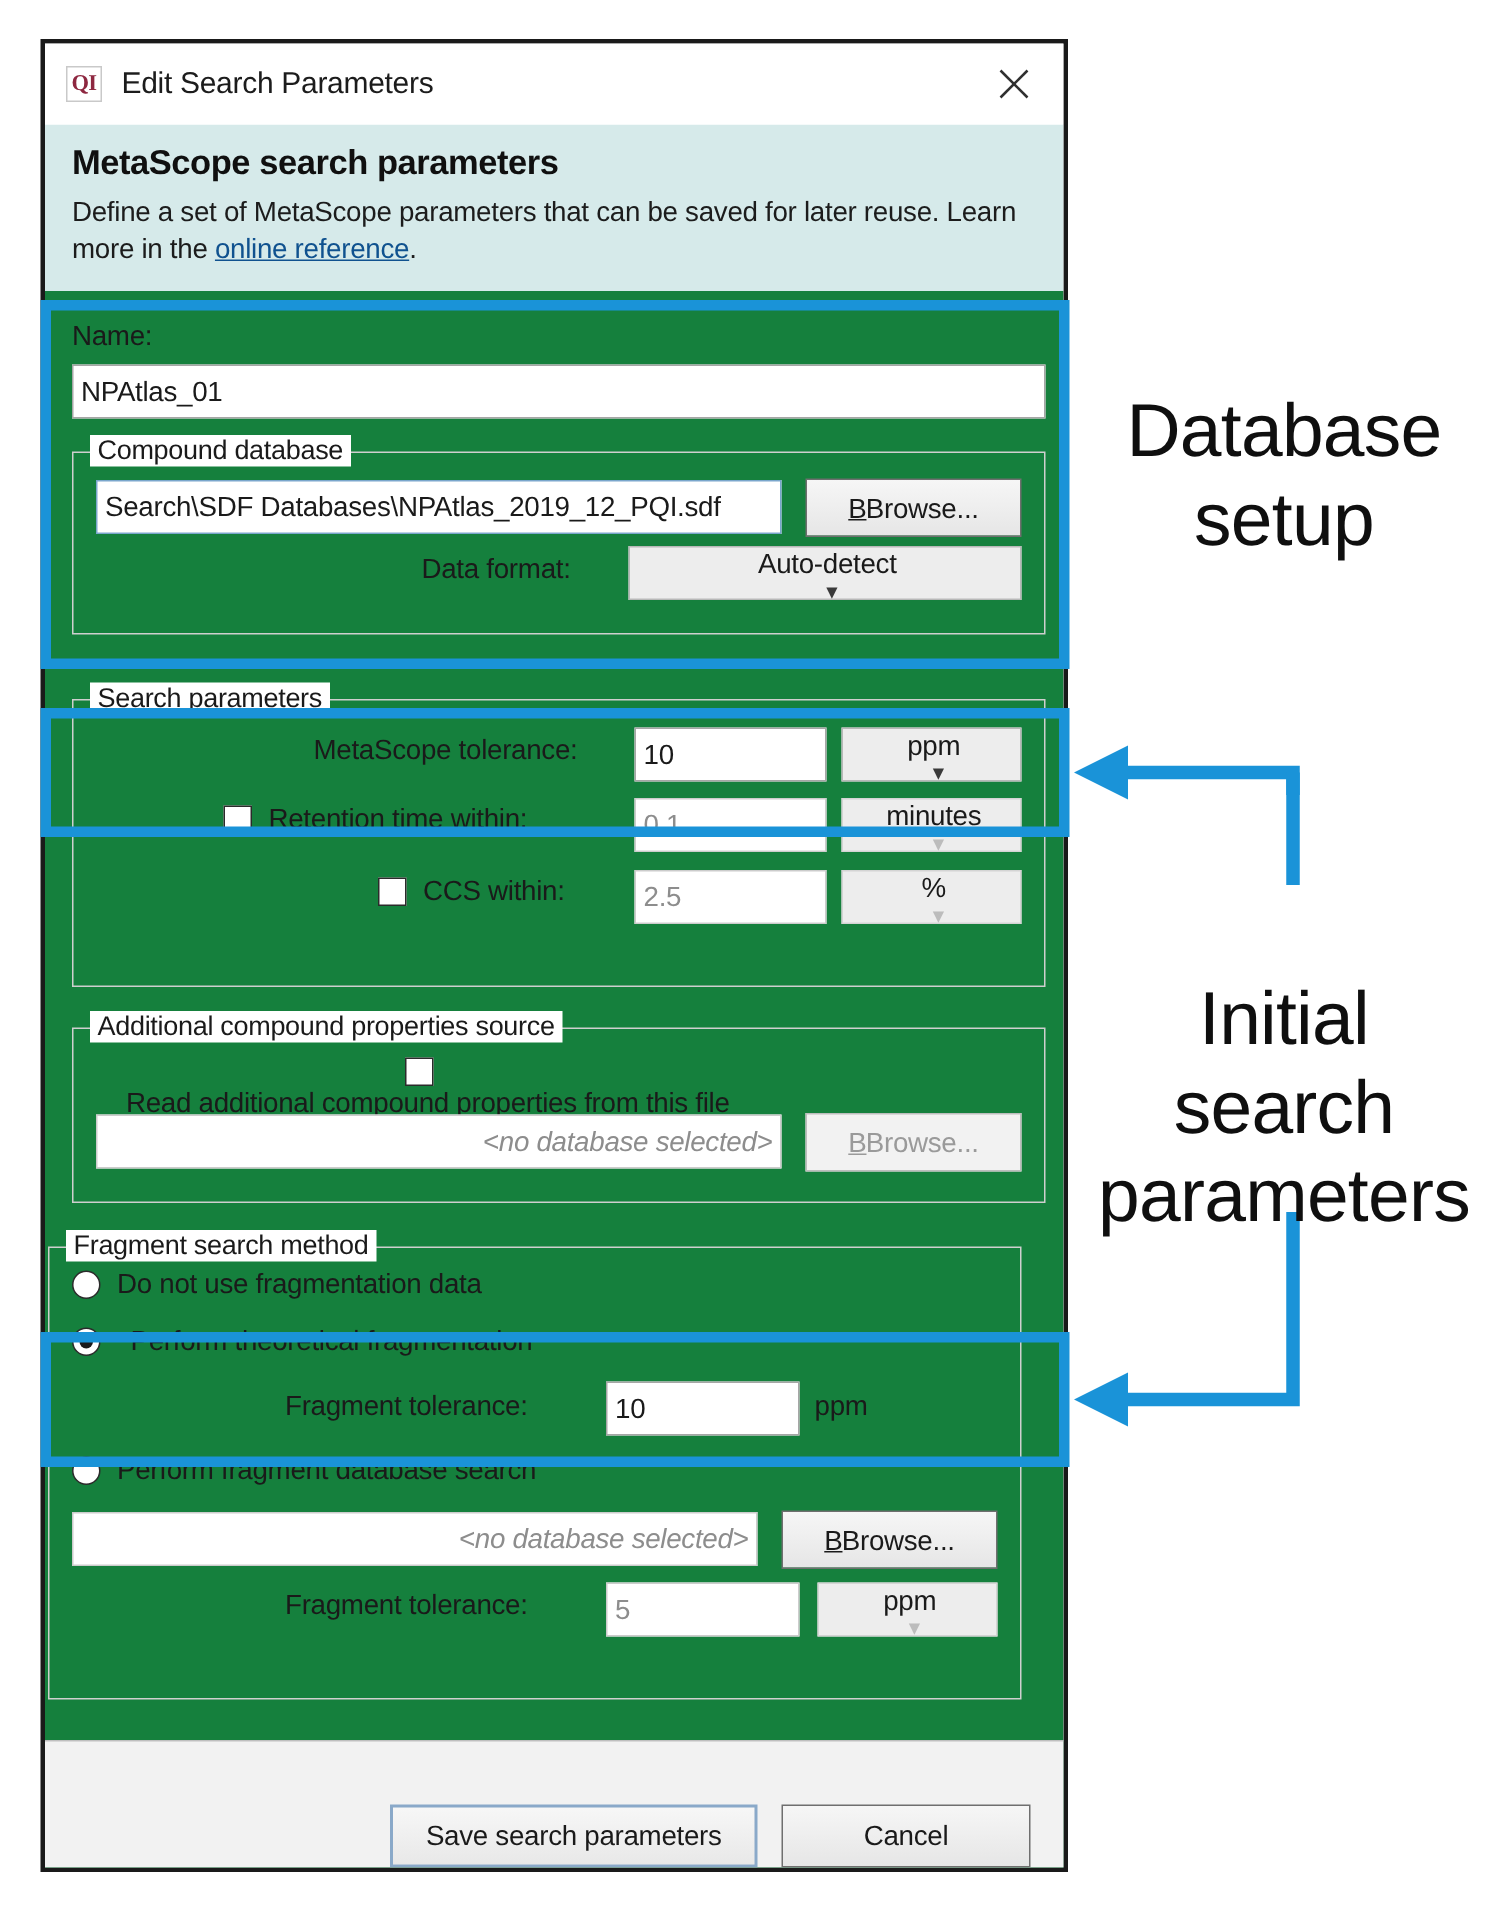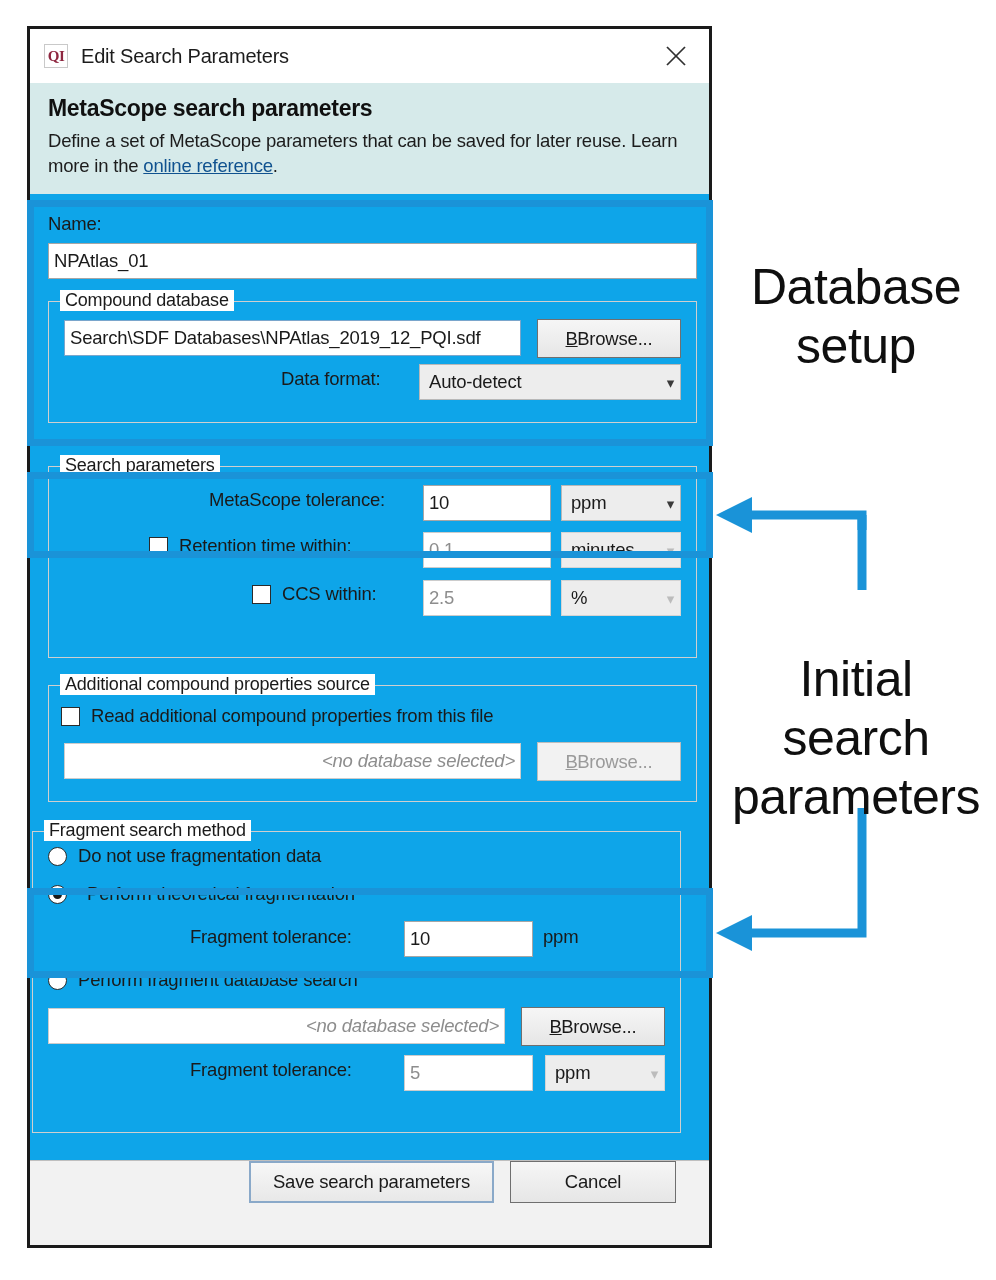--- a/index.html
+++ b/index.html
@@ -100,21 +100,21 @@
     color: #10528f;
     text-decoration: underline;
     cursor: pointer;
   }
 
   
   #dlg-body {
     padding: 0 18px;
     box-sizing: border-box;
     position: relative;
-    background: #0ea5e9;
+    background: #15803d;
   }
 
   .lbl {
     font-size: 18.5px;
     color: #1a1a1a;
     letter-spacing: -0.2px;
   }
 
   
   .tbox {
@@ -159,20 +159,21 @@
     box-sizing: border-box;
     font-size: 18.5px;
     color: #1a1a1a;
     display: flex;
     align-items: center;
     height: 36px;
     padding: 0 6px 0 9px;
     position: relative;
     cursor: pointer;
     letter-spacing: -0.2px;
+    flex-direction: column;
   }
   .combo .cv { flex: 1; }
   .combo .chev {
     font-size: 15px;
     color: #3a3a3a;
     margin-left: 6px;
     line-height: 1;
   }
   .combo.disabled { background: #ededed; border-color: #d4d4d4; }
   .combo.disabled .chev { color: #bcbcbc; }
@@ -228,23 +229,23 @@
   .row { position: absolute; display: flex; align-items: center; }
 
   
   #footer {
     position: absolute;
     left: 0; right: 0; bottom: 0;
     height: 85px;
     background: #f2f2f2;
     border-top: 1px solid #bfbfbf;
     display: flex;
-    align-items: flex-start;
+    align-items: flex-end;
     justify-content: flex-end;
-    padding-right: 33px;
+    padding-right: 22px;
     box-sizing: border-box;
   }
   #footer .btn { height: 42px; }
   #btn-save {
     width: 245px;
     border: 2px solid #8aa9c9;
     background: linear-gradient(#f7f7f7, #e8e8e8);
   }
   #btn-cancel { width: 166px; margin-left: 16px; }
 
@@ -352,21 +353,21 @@
         <span>2.5</span>
       </div>
       <div class="combo disabled" style="position:absolute; left:512px; top:113px; width:120px;">
         <span class="cv">%</span>
         <span class="chev">▾</span>
       </div>
     </div>
 
     <div class="group" style="left:18px; top:491px; width:649px; height:117px;">
       <span class="gtitle">Additional compound properties source</span>
-      <div class="row" style="left:12px; top:19px;">
+      <div class="row" style="left:24px; top:19px;flex-direction:column;">
         <span class="cbx"></span>
         <span class="lbl" style="margin-left:11px;">Read additional compound properties from this file</span>
       </div>
       <div class="tbox ph" style="position:absolute; left:15px; top:57px; width:457px; height:36px; border-color:#cccccc;">
         <span>&lt;no database selected&gt;</span>
       </div>
       <div class="btn disabled" style="position:absolute; left:488px; top:56px; width:144px; height:39px;">
         <span><u>B</u><span style="margin-left:-0.5px;">Browse...</span></span>
       </div>
     </div>

